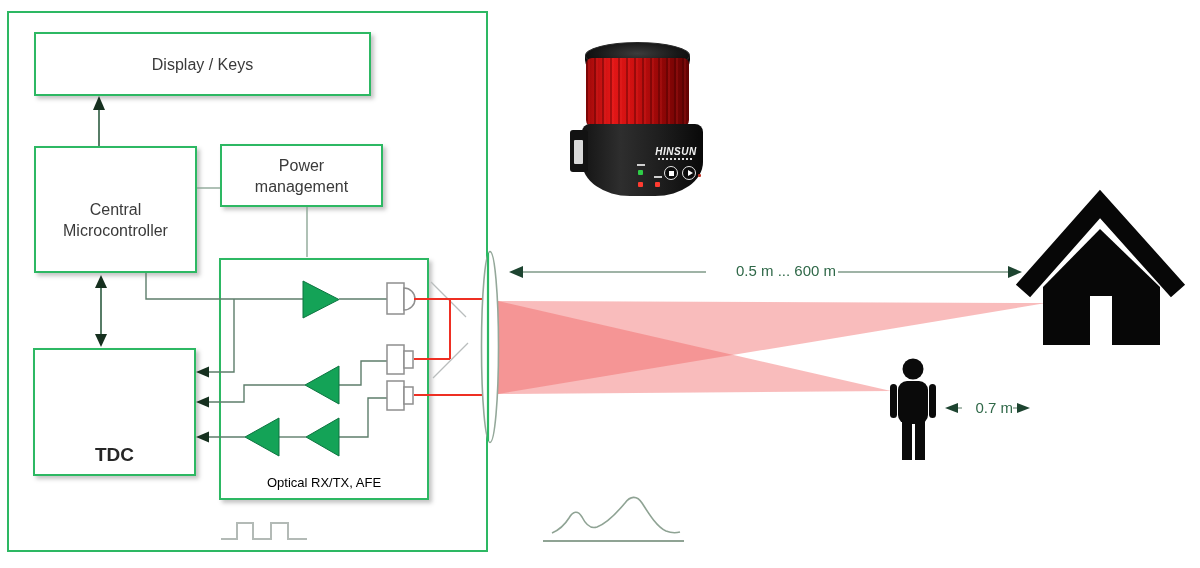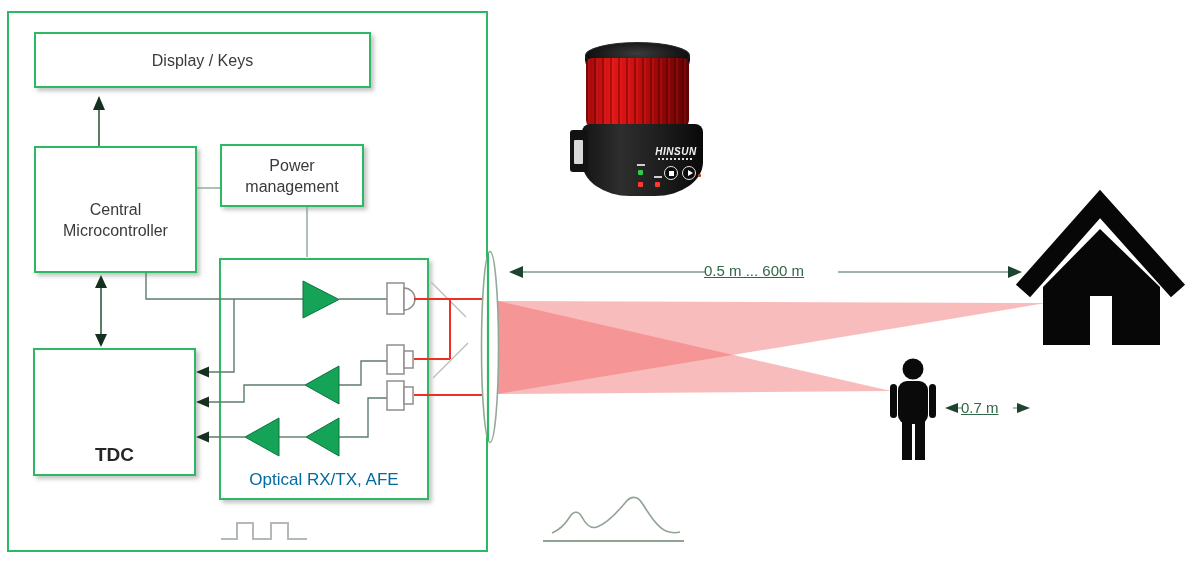--- a/index.html
+++ b/index.html
@@ -3,22 +3,22 @@
 <meta charset="utf-8">
 <style>
   html,body{margin:0;padding:0;background:#fff;}
   #stage{position:relative;width:1200px;height:568px;background:#ffffff;overflow:hidden;
          font-family:"Liberation Sans",sans-serif;color:#3a3a3a;}
   .gbox{position:absolute;background:#fff;border:2px solid #2db863;
         box-shadow:3px 3px 4px rgba(90,90,90,0.35);box-sizing:border-box;
         display:flex;align-items:center;justify-content:center;text-align:center;}
   .gbox .lbl{font-size:16px;line-height:21px;color:#3a3a3a;}
   .bottomlbl{position:absolute;left:0;right:0;bottom:8px;text-align:center;
-             font-size:17px;color:#0369a1;}
-  .dimtext{position:absolute;color:#2f6848;font-size:15px;text-align:left;white-space:nowrap;text-decoration:underline;}
+             font-size:13px;color:#000000;}
+  .dimtext{position:absolute;color:#2f6848;font-size:15px;text-align:right;white-space:nowrap;}
   svg{position:absolute;left:0;top:0;pointer-events:none;}
   
   #beacon{position:absolute;left:570px;top:40px;width:135px;height:158px;}
   #beacon *{position:absolute;box-sizing:border-box;}
   .bcn-cap{left:15px;top:2px;width:105px;height:27px;border-radius:50%;
            background:radial-gradient(ellipse at 50% 42%,#3c3c3c 0%,#181818 55%,#000 100%);
            border:1px solid #2a2a2a;}
   .bcn-capside{left:15px;top:16px;width:105px;height:14px;background:#0d0d0d;
            border-radius:0 0 10px 10px;}
   .bcn-dome{left:16px;top:18px;width:103px;height:70px;
@@ -44,29 +44,29 @@
   .led{width:5px;height:5px;border-radius:1px;}
   .tag{width:8px;height:2px;background:#cfcfcf;}
 </style>
 </head>
 <body>
 
 <div id="stage">
 
   <div class="gbox" style="left:7px;top:11px;width:481px;height:541px;box-shadow:none;background:transparent;"></div>
 
-  <div class="gbox" style="left:34px;top:32px;width:337px;height:56px;">
+  <div class="gbox" style="left:34px;top:32px;width:337px;height:64px;">
     <span class="lbl">Display / Keys</span>
   </div>
 
   <div class="gbox" style="left:34px;top:146px;width:163px;height:127px;">
     <span class="lbl" style="display:block;width:135px;margin-top:20px;">Central Microcontroller</span>
   </div>
 
-  <div class="gbox" style="left:220px;top:144px;width:144px;height:63px;">
+  <div class="gbox" style="left:220px;top:144px;width:163px;height:63px;">
     <span class="lbl" style="display:block;width:120px;">Power management</span>
   </div>
 
   <div class="gbox" style="left:33px;top:348px;width:163px;height:128px;">
     <span class="bottomlbl" style="font-weight:bold;font-size:19px;color:#262626;">TDC</span>
   </div>
 
   <div class="gbox" style="left:219px;top:258px;width:210px;height:242px;">
     <span class="bottomlbl">Optical RX/TX, AFE</span>
   </div>

